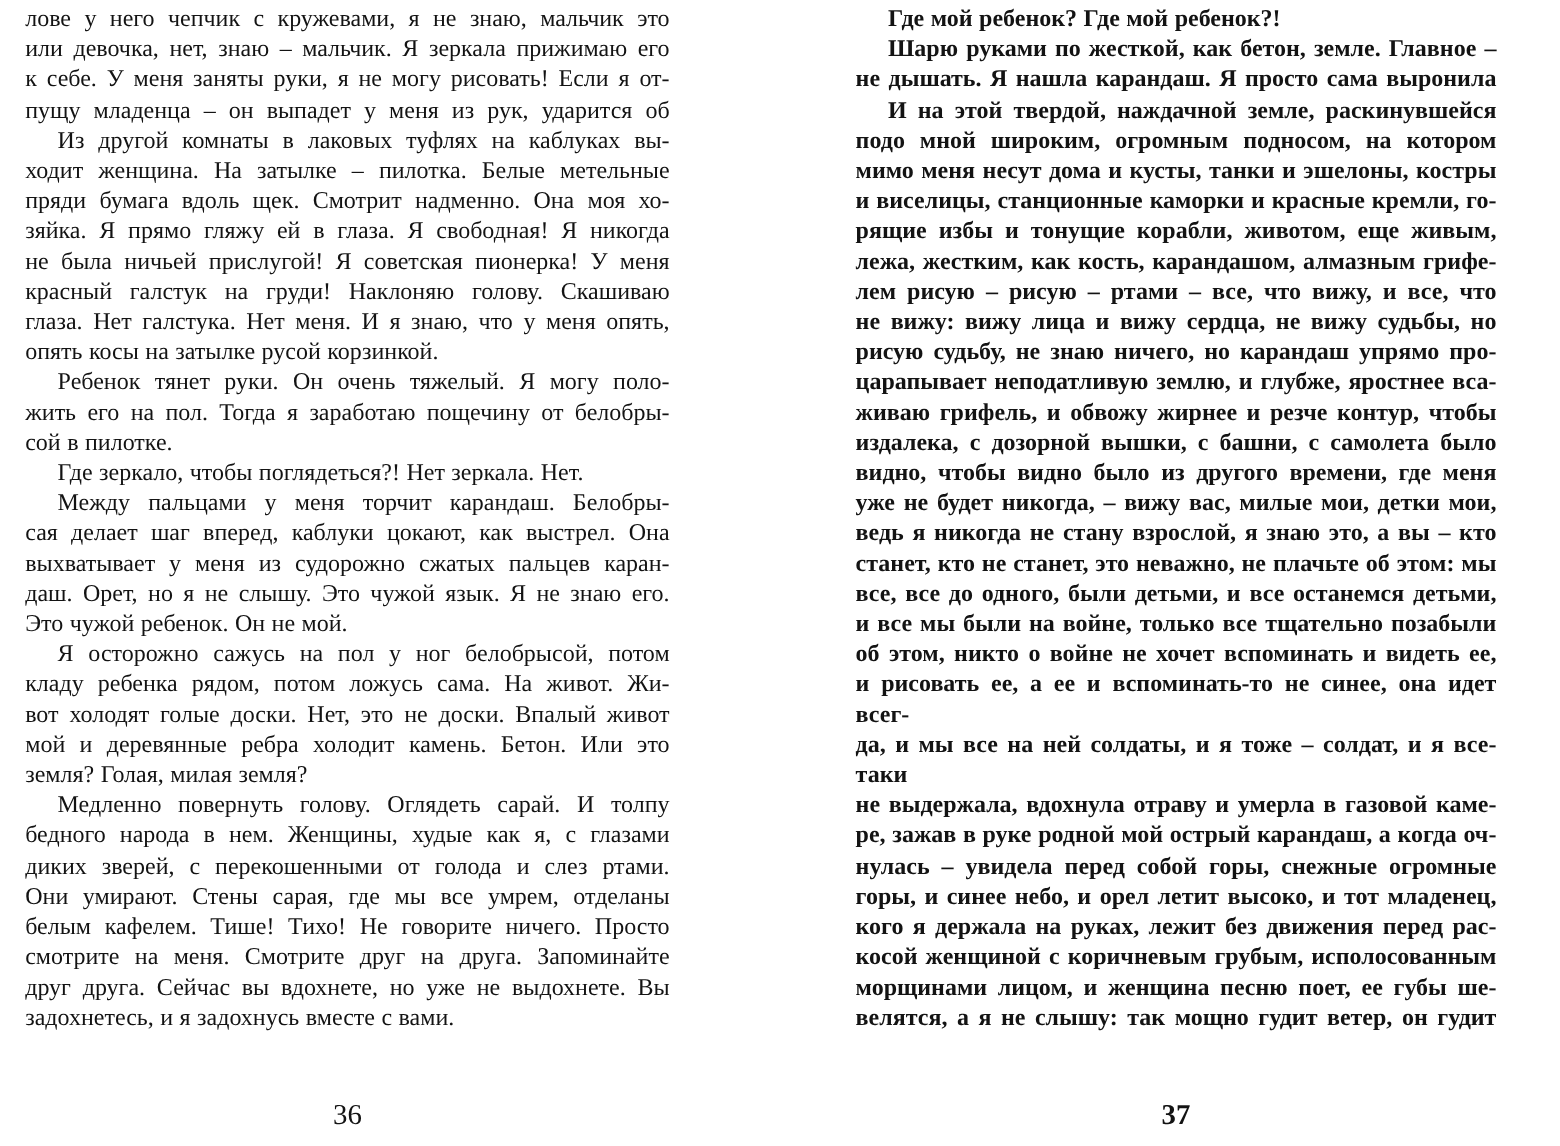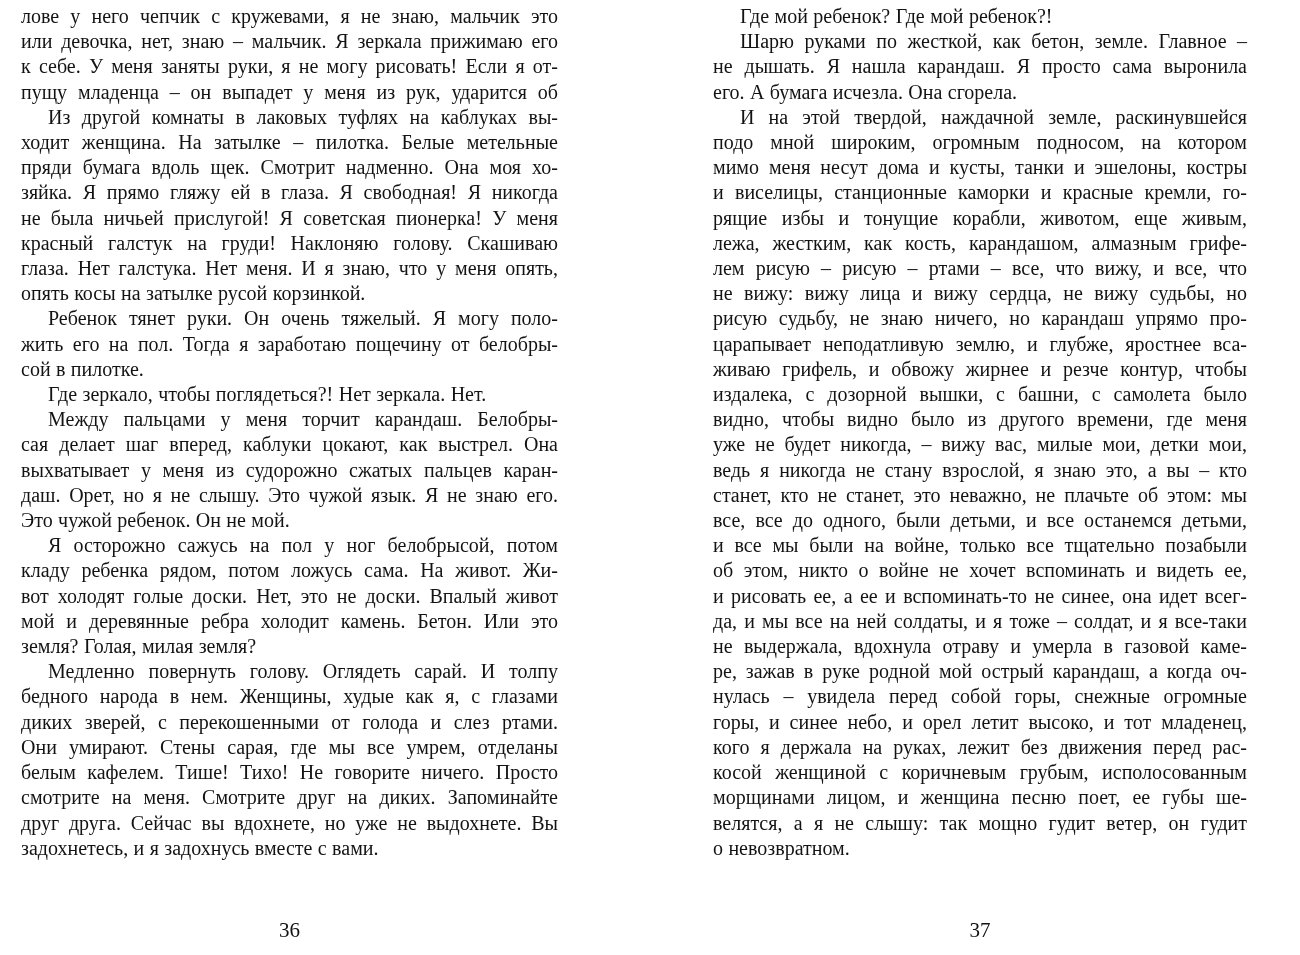--- a/index.html
+++ b/index.html
@@ -14,40 +14,40 @@
     overflow: hidden;
     font-family: "Liberation Serif", "DejaVu Serif", serif;
     color: #131313;
   }
   .page {
     position: absolute;
     top: 4px;
     height: 947px;
   }
   .page-left  { left: 21px;  width: 537px; }
-  .page-right { left: 713px; width: 534px; }
+  .page-right { left: 713px; width: 534px; font-weight: bold; }
   .page-body { width: 100%; }
   .paragraph { margin: 0; padding: 0; }
   .line {
     font-size: 20px;
     line-height: 25.2px;
     text-align: justify;
     text-align-last: justify;
     text-justify: inter-word;
     word-spacing: 0.02em;
   }
   .line.last { text-align-last: left; }
   .line.indent { text-indent: 27px; }
   .page-number {
     position: absolute;
     top: 914px;
     left: 0;
     width: 100%;
     text-align: center;
-    font-size: 21px;
+    font-size: 24px;
     line-height: 25px;
   }
 </style>
 </head>
 <body>
 
 <div>
 
   <section class="page page-left">
     <div class="page-body">
@@ -88,37 +88,36 @@
           <div class="line">вот холодят голые доски. Нет, это не доски. Впалый живот</div>
           <div class="line">мой и деревянные ребра холодит камень. Бетон. Или это</div>
           <div class="line last">земля? Голая, милая земля?</div>
         </div>
         <div class="paragraph">
           <div class="line indent">Медленно повернуть голову. Оглядеть сарай. И толпу</div>
           <div class="line">бедного народа в нем. Женщины, худые как я, с глазами</div>
           <div class="line">диких зверей, с перекошенными от голода и слез ртами.</div>
           <div class="line">Они умирают. Стены сарая, где мы все умрем, отделаны</div>
           <div class="line">белым кафелем. Тише! Тихо! Не говорите ничего. Просто</div>
-          <div class="line">смотрите на меня. Смотрите друг на диких. Запоминайте</div>
+          <div class="line">смотрите на меня. Смотрите друг на друга. Запоминайте</div>
           <div class="line">друг друга. Сейчас вы вдохнете, но уже не выдохнете. Вы</div>
           <div class="line last">задохнетесь, и я задохнусь вместе с вами.</div>
         </div>
       </div>
     <div class="page-number">36</div>
   </section>
 
   <section class="page page-right">
     <div class="page-body">
         <div class="paragraph">
           <div class="line last indent">Где мой ребенок? Где мой ребенок?!</div>
         </div>
         <div class="paragraph">
           <div class="line indent">Шарю руками по жесткой, как бетон, земле. Главное –</div>
           <div class="line">не дышать. Я нашла карандаш. Я просто сама выронила</div>
-          <div class="line last">его. А бумага исчезла. Она сгорела.</div>
         </div>
         <div class="paragraph">
           <div class="line indent">И на этой твердой, наждачной земле, раскинувшейся</div>
           <div class="line">подо мной широким, огромным подносом, на котором</div>
           <div class="line">мимо меня несут дома и кусты, танки и эшелоны, костры</div>
           <div class="line">и виселицы, станционные каморки и красные кремли, го-</div>
           <div class="line">рящие избы и тонущие корабли, животом, еще живым,</div>
           <div class="line">лежа, жестким, как кость, карандашом, алмазным грифе-</div>
           <div class="line">лем рисую – рисую – ртами – все, что вижу, и все, что</div>
           <div class="line">не вижу: вижу лица и вижу сердца, не вижу судьбы, но</div>
@@ -136,19 +135,18 @@
           <div class="line">и рисовать ее, а ее и вспоминать-то не синее, она идет всег-</div>
           <div class="line">да, и мы все на ней солдаты, и я тоже – солдат, и я все-таки</div>
           <div class="line">не выдержала, вдохнула отраву и умерла в газовой каме-</div>
           <div class="line">ре, зажав в руке родной мой острый карандаш, а когда оч-</div>
           <div class="line">нулась – увидела перед собой горы, снежные огромные</div>
           <div class="line">горы, и синее небо, и орел летит высоко, и тот младенец,</div>
           <div class="line">кого я держала на руках, лежит без движения перед рас-</div>
           <div class="line">косой женщиной с коричневым грубым, исполосованным</div>
           <div class="line">морщинами лицом, и женщина песню поет, ее губы ше-</div>
           <div class="line">велятся, а я не слышу: так мощно гудит ветер, он гудит</div>
-          <div class="line last">о невозвратном.</div>
         </div>
       </div>
     <div class="page-number">37</div>
   </section>
 
 </div>
 
 </body></html>

